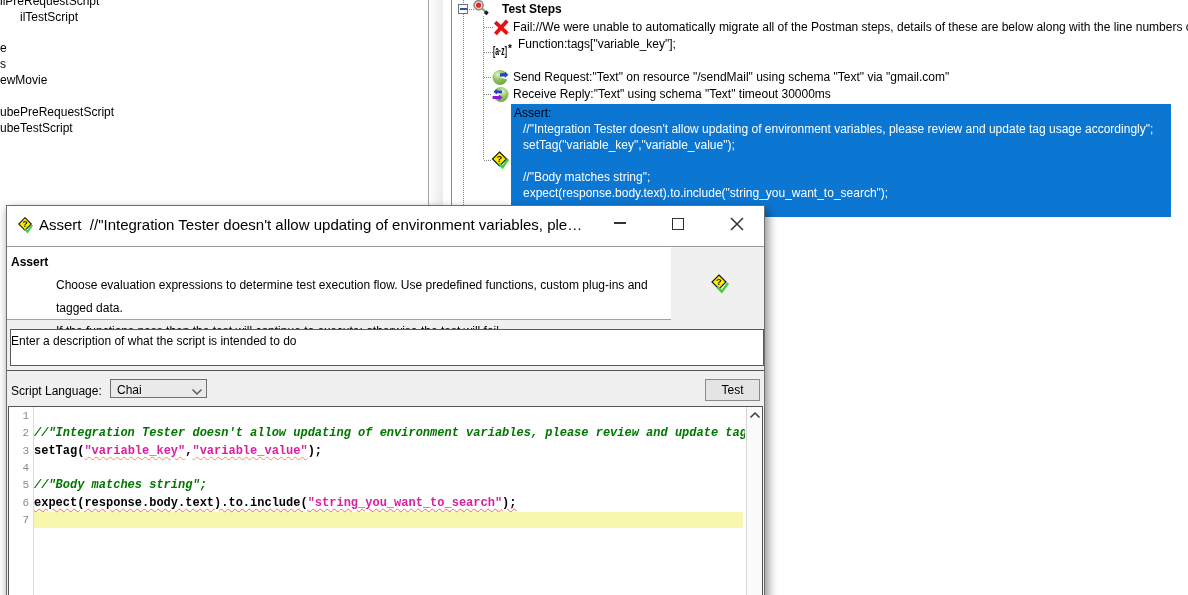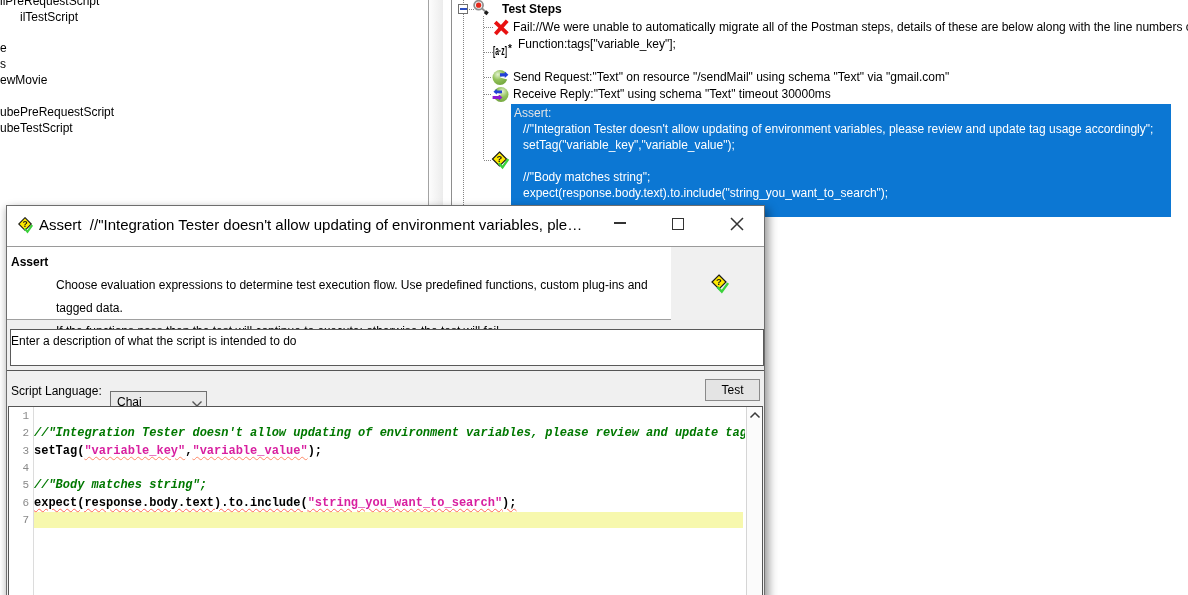--- a/index.html
+++ b/index.html
@@ -78,21 +78,21 @@
     </radialGradient>
   </defs>
   <circle cx="9" cy="8.5" r="7.5" fill="url(#g2)"></circle>
   <path d="M9 8.5 L0 3.5 L0 12.5 Z" fill="#ffffff"></path>
   <path d="M10 7.2 h-5.2 v1.3 l-3.4 -2.7 l3.4 -2.7 v1.3 h5.2 z" fill="#2240d8"></path>
   <path d="M0.6 9.9 h6.3 v-1.5 l3.6 3 l-3.6 3 v-1.5 h-6.3 z" fill="#8c1bd1"></path>
 </svg>
 <div class="row" style="left:513px;top:86px;">Receive Reply:"Text" using schema "Text" timeout 30000ms</div>
 
 <div class="abs" style="left:511px;top:104px;width:660px;height:113px;background:#0c77d3;color:#fff;">
-  <div class="row" style="left:3px;top:1px;color:#e5e5e5;">Assert:</div>
+  <div class="row" style="left:3px;top:1px;color:#000000;">Assert:</div>
   <div class="row" style="left:12px;top:17px;color:#fff;">//"Integration Tester doesn't allow updating of environment variables, please review and update tag usage accordingly";</div>
   <div class="row" style="left:12px;top:33px;color:#fff;">setTag("variable_key","variable_value");</div>
   <div class="row" style="left:12px;top:65px;color:#fff;">//"Body matches string";</div>
   <div class="row" style="left:12px;top:81px;color:#fff;">expect(response.body.text).to.include("string_you_want_to_search");</div>
 </div>
 
 <svg class="abs" style="left:491px;top:151px;" width="19" height="20" viewBox="0 0 19 20">
   <path d="M8.5 1 L15.5 8 L8.5 15 L1.5 8 Z" fill="#ffea00" stroke="#1a1a1a" stroke-width="1.2"></path>
   <text x="8.5" y="11.4" font-size="9.5" font-weight="bold" text-anchor="middle" fill="#1a1a1a" font-family="Liberation Sans, sans-serif">?</text>
   <path d="M7.8 12.2 l3.7 4.2 l5.8 -8.3" stroke="#3bd23b" stroke-width="2.4" fill="none"></path>
@@ -124,21 +124,21 @@
       <path d="M6.5 13.2 l4.3 4.5 l6.3 -8.6" stroke="#3bd23b" stroke-width="2.4" fill="none"></path>
     </svg>
   </div>
 
   <div class="abs" style="left:3px;top:123px;width:754px;height:37px;background:#fff;border:1px solid #5a5a5a;box-sizing:border-box;">
     <div class="abs" style="left:0;top:4px;">Enter a description of what the script is intended to do</div>
   </div>
 
   <div class="abs" style="left:0;top:164px;width:757px;height:37px;border-top:1px solid #555;box-sizing:border-box;">
     <div class="abs" style="left:4px;top:13px;text-align:right;">Script Language:</div>
-    <div class="abs" style="left:103px;top:20px;width:97px;height:28px;background:#eaeaea;border:1px solid #707070;box-sizing:border-box;">
+    <div class="abs" style="left:103px;top:8px;width:97px;height:19px;background:#eaeaea;border:1px solid #707070;box-sizing:border-box;">
       <div class="abs" style="left:6px;top:3px;">Chai</div>
       <svg class="abs" style="left:80px;top:8px;" width="12" height="8" viewBox="0 0 12 8">
         <path d="M1.5 1.5 L6 6 L10.5 1.5" stroke="#555" stroke-width="1.4" fill="none"></path>
       </svg>
     </div>
     <div class="abs" style="left:698px;top:8px;width:55px;height:22px;background:#e4e4e4;border:1px solid #8a8a8a;box-sizing:border-box;text-align:center;line-height:20px;">Test</div>
   </div>
 
   <div class="abs" style="left:1px;top:200px;width:755px;height:197px;background:#fff;border:1px solid #555;border-bottom:none;box-sizing:border-box;">
 

